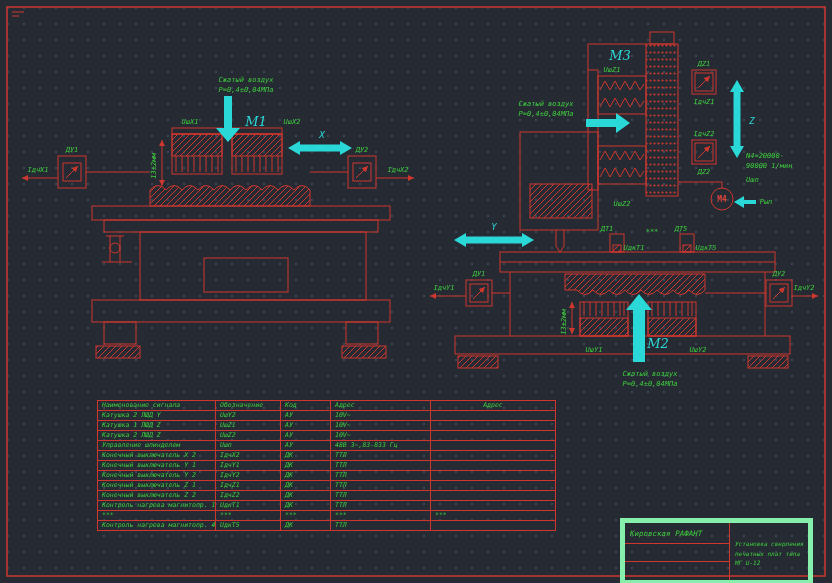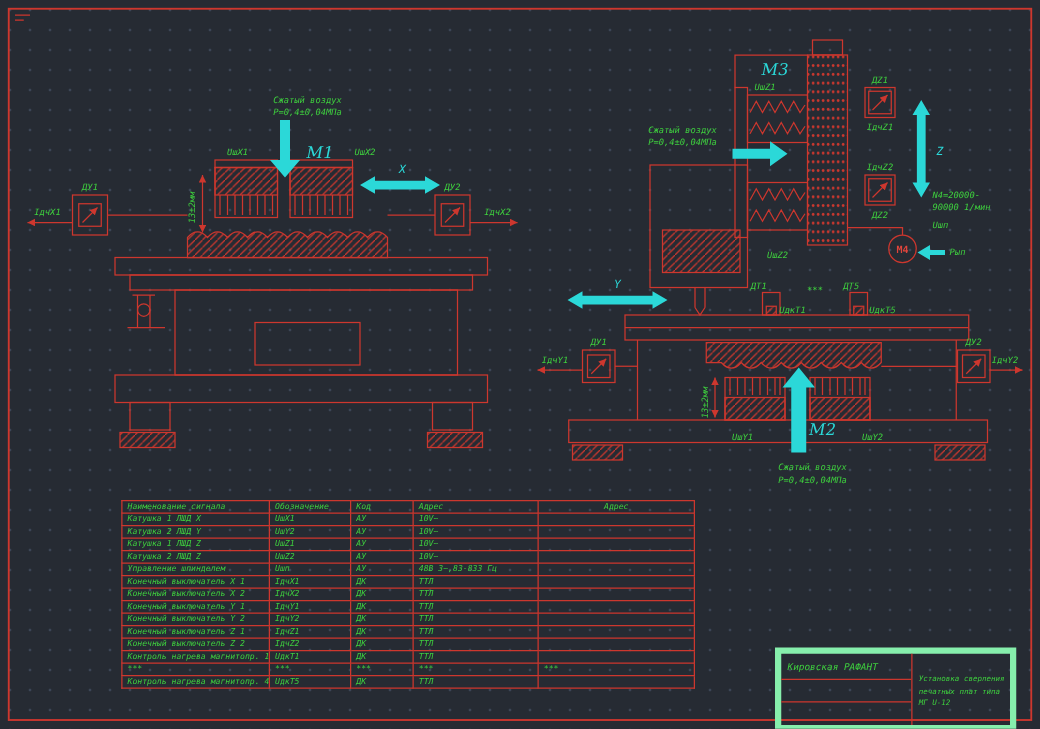--- a/index.html
+++ b/index.html
@@ -238,27 +238,20 @@
       <tr>
         <th>Наименование сигнала</th>
         <th>Обозначение</th>
         <th>Код</th>
         <th>Адрес</th>
         <th>Адрес</th>
       </tr>
     </thead>
   <tbody>
       <tr>
-        <td>Катушка 1 ЛШД X</td>
-        <td>UшХ1</td>
-        <td>АУ</td>
-        <td>10V~</td>
-        <td></td>
-      </tr>
-      <tr>
         <td>Катушка 2 ЛШД Y</td>
         <td>UшY2</td>
         <td>АУ</td>
         <td>10V~</td>
         <td></td>
       </tr>
       <tr>
         <td>Катушка 1 ЛШД Z</td>
         <td>UшZ1</td>
         <td>АУ</td>
@@ -270,27 +263,20 @@
         <td>UшZ2</td>
         <td>АУ</td>
         <td>10V~</td>
         <td></td>
       </tr>
       <tr>
         <td>Управление шпинделем</td>
         <td>Uшп</td>
         <td>АУ</td>
         <td>48В 3~,83-833 Гц</td>
-        <td></td>
-      </tr>
-      <tr>
-        <td>Конечный выключатель X 1</td>
-        <td>IдчХ1</td>
-        <td>ДК</td>
-        <td>ТТЛ</td>
         <td></td>
       </tr>
       <tr>
         <td>Конечный выключатель X 2</td>
         <td>IдчХ2</td>
         <td>ДК</td>
         <td>ТТЛ</td>
         <td></td>
       </tr>
       <tr>

